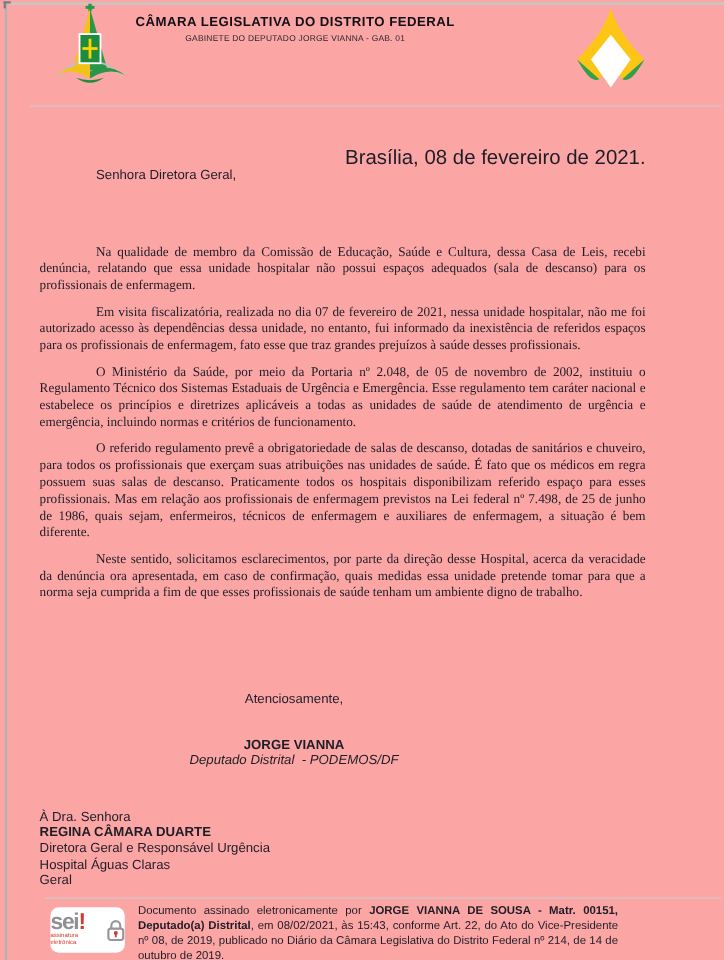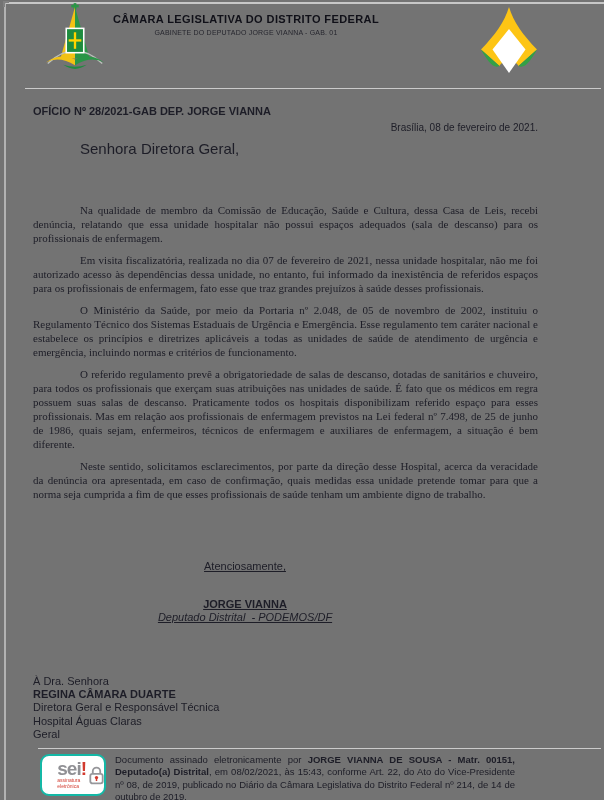--- a/index.html
+++ b/index.html
@@ -1,53 +1,53 @@
 <!DOCTYPE html>
 <html lang="pt-BR"><head>
 <meta charset="utf-8">
 <style>
   html,body{margin:0;padding:0;background:#ffffff;}
   body{
     width:604px;height:800px;overflow:hidden;position:relative;
     font-family:"Liberation Sans",sans-serif;color:#1d1d27;
   }
-  .page{position:absolute;inset:0;background:#737373;}
+  .page{position:absolute;inset:0;background:#fca5a5;}
 
   
   .edge-top{position:absolute;top:2px;left:4px;width:600px;height:2px;background:#c7c7c7;}
   .edge-left{position:absolute;top:2px;left:4px;width:2px;height:798px;background:#b2b2b2;}
   .edge-corner{position:absolute;top:1px;left:3px;width:6px;height:6px;border-top:2px solid #808080;border-left:2px solid #808080;box-sizing:border-box;}
 
   
   .crest{position:absolute;left:40px;top:2px;width:70px;height:80px;}
   .cldf{position:absolute;left:473px;top:6px;width:72px;height:72px;}
   .titles{position:absolute;left:60px;top:13px;width:372px;text-align:center;}
   .org{font-size:11px;font-weight:bold;letter-spacing:.4px;color:#101018;}
   .office{font-size:7px;margin-top:4px;letter-spacing:.2px;color:#26262e;}
   .rule1{position:absolute;left:25px;right:3px;top:88px;border-top:1px solid #cbcbcb;}
 
   
   .ref{position:absolute;left:33px;top:105px;font-size:11px;font-weight:bold;}
-  .dateline{position:absolute;left:33px;right:66px;top:122px;font-size:10px;text-align:right;}
-  .salutation{position:absolute;left:80px;top:140px;font-size:15px;}
+  .dateline{position:absolute;left:33px;right:66px;top:122px;font-size:17px;text-align:right;}
+  .salutation{position:absolute;left:80px;top:140px;font-size:11px;}
   .bodytext{position:absolute;left:33px;right:66px;top:203px;font-size:11px;line-height:14px;text-align:justify;font-family:Liberation Serif, serif;}
   .bodytext p{margin:0 0 8px 0;text-indent:47px;}
 
-  .closing-block{position:absolute;left:33px;top:560px;width:424px;text-align:center;font-size:11px;text-decoration:underline;}
+  .closing-block{position:absolute;left:33px;top:577px;width:424px;text-align:center;font-size:11px;}
   .sig-name{margin-top:26px;font-weight:bold;}
   .sig-role{margin-top:1px;font-style:italic;white-space:pre-wrap;}
 
   .recipient{position:absolute;left:33px;top:675px;font-size:11px;line-height:13.2px;}
   .recipient .bold{font-weight:bold;}
 
   
   .rule2{position:absolute;left:38px;right:3px;top:748px;border-top:1px solid #cbcbcb;}
   .footer{position:absolute;left:40px;top:754px;display:flex;gap:9px;align-items:flex-start;}
-  .sei-badge{flex:none;width:62px;height:38px;border:2px solid #14b8a6;border-radius:9px;
-             display:flex;align-items:center;justify-content:flex-end;gap:3px;background:#fff;}
+  .sei-badge{flex:none;width:62px;height:38px;border:2px solid #fca5a5;border-radius:9px;
+             display:flex;align-items:center;justify-content:space-between;gap:3px;background:#fff;}
   .sei-stack{text-align:left;}
   .sei-word{font-size:19px;font-weight:bold;letter-spacing:-1px;color:#909094;line-height:15px;}
   .sei-bang{color:#d23b2f;}
   .sei-caption{font-size:5px;line-height:6px;color:#d23b2f;width:28px;margin-top:1px;}
   .footer-text{width:400px;font-size:9.5px;line-height:12.3px;text-align:justify;color:#1d1d27;}
   .footer-text b{font-weight:bold;}
 </style>
 </head>
 <body>
 
@@ -78,42 +78,41 @@
 
   <svg class="cldf" viewBox="0 0 72 72" aria-hidden="true">
     <path d="M36,1 C31.5,16 22,29 8,43.5 L26.5,60 C30,52.5 42,52.5 45.5,60 L64,43.5 C50,29 40.5,16 36,1 Z" fill="#fdc515"></path>
     <path d="M36,23 L52.5,43.5 L36,67 L19.5,43.5 Z" fill="#ffffff"></path>
     <path d="M8,43.5 L26.5,60 C23,61.8 18.8,59.6 15.4,55 C12.4,51 9.8,47 8,43.5 Z" fill="#33a046"></path>
     <path d="M64,43.5 L45.5,60 C49,61.8 53.2,59.6 56.6,55 C59.6,51 62.2,47 64,43.5 Z" fill="#33a046"></path>
   </svg>
 
   <div class="rule1"></div>
 
-  <div class="ref">OFÍCIO Nº 28/2021-GAB DEP. JORGE VIANNA</div>
   <div class="dateline">Brasília, 08 de fevereiro de 2021.</div>
   <div class="salutation">Senhora Diretora Geral,</div>
 
   <div class="bodytext">
     <p>Na qualidade de membro da Comissão de Educação, Saúde e Cultura, dessa Casa de Leis, recebi denúncia, relatando que essa unidade hospitalar não possui espaços adequados (sala de descanso) para os profissionais de enfermagem.</p>
     <p>Em visita fiscalizatória, realizada no dia 07 de fevereiro de 2021, nessa unidade hospitalar, não me foi autorizado acesso às dependências dessa unidade, no entanto, fui informado da inexistência de referidos espaços para os profissionais de enfermagem, fato esse que traz grandes prejuízos à saúde desses profissionais.</p>
     <p>O Ministério da Saúde, por meio da Portaria nº 2.048, de 05 de novembro de 2002, instituiu o Regulamento Técnico dos Sistemas Estaduais de Urgência e Emergência. Esse regulamento tem caráter nacional e estabelece os princípios e diretrizes aplicáveis a todas as unidades de saúde de atendimento de urgência e emergência, incluindo normas e critérios de funcionamento.</p>
     <p>O referido regulamento prevê a obrigatoriedade de salas de descanso, dotadas de sanitários e chuveiro, para todos os profissionais que exerçam suas atribuições nas unidades de saúde. É fato que os médicos em regra possuem suas salas de descanso. Praticamente todos os hospitais disponibilizam referido espaço para esses profissionais. Mas em relação aos profissionais de enfermagem previstos na Lei federal nº 7.498, de 25 de junho de 1986, quais sejam, enfermeiros, técnicos de enfermagem e auxiliares de enfermagem, a situação é bem diferente.</p>
     <p>Neste sentido, solicitamos esclarecimentos, por parte da direção desse Hospital, acerca da veracidade da denúncia ora apresentada, em caso de confirmação, quais medidas essa unidade pretende tomar para que a norma seja cumprida a fim de que esses profissionais de saúde tenham um ambiente digno de trabalho.</p>
   </div>
 
   <div class="closing-block">
     <div>Atenciosamente,</div>
     <div class="sig-name">JORGE VIANNA</div>
     <div class="sig-role">Deputado Distrital  - PODEMOS/DF</div>
   </div>
 
   <div class="recipient">
     <div>À Dra. Senhora</div>
     <div class="bold">REGINA CÂMARA DUARTE</div>
-    <div>Diretora Geral e Responsável Técnica</div>
+    <div>Diretora Geral e Responsável Urgência</div>
     <div>Hospital Águas Claras</div>
     <div>Geral</div>
   </div>
 
   <div class="rule2"></div>
 
   <div class="footer">
     <div class="sei-badge">
       <div class="sei-stack">
         <div class="sei-word"><span>sei</span><span class="sei-bang">!</span></div>

